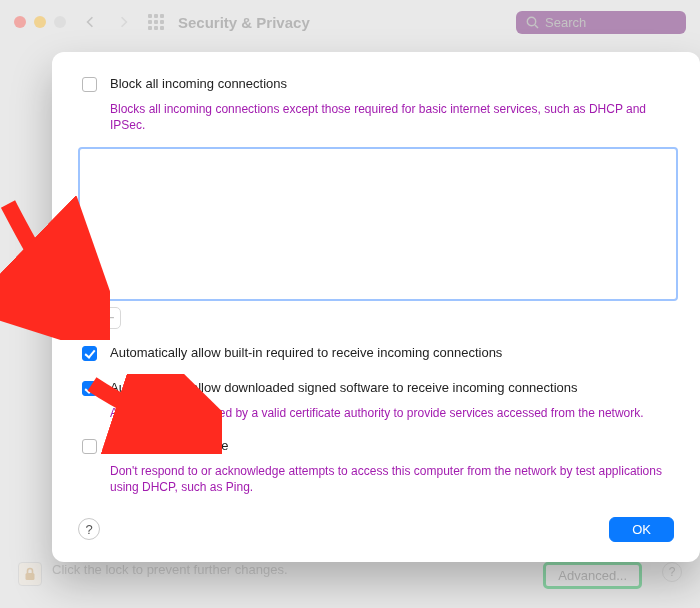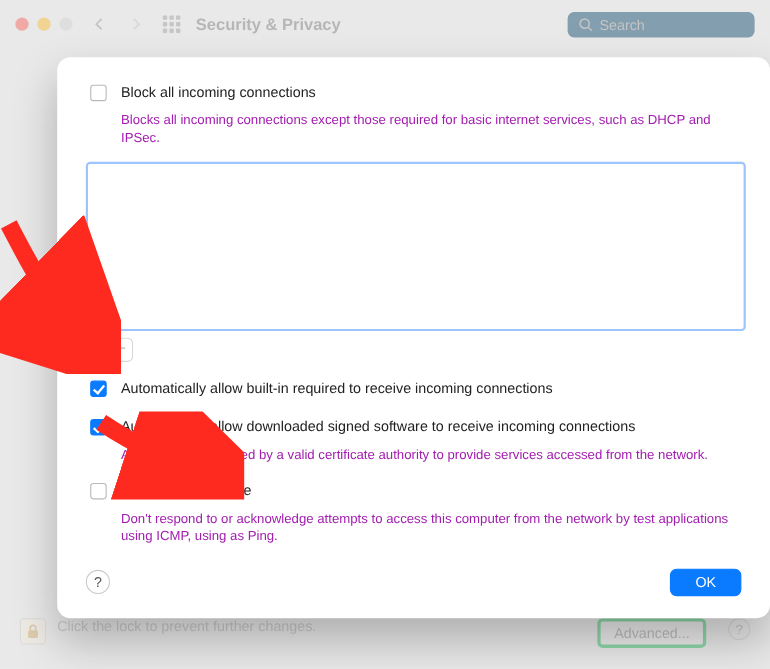--- a/index.html
+++ b/index.html
@@ -8,21 +8,21 @@
   .traffic{display:flex;gap:8px;}
   .tl{width:12px;height:12px;border-radius:50%;}
   .tl.red{background:#ff5f57;}
   .tl.yel{background:#febc2e;}
   .tl.gry{background:#d6d6d6;}
   .navbtn{width:20px;height:20px;border:none;background:none;color:#9b9b9b;display:flex;align-items:center;justify-content:center;font-size:18px;}
   .grid-ic{width:16px;height:16px;display:grid;grid-template-columns:repeat(3,4px);grid-template-rows:repeat(3,4px);gap:2px;}
   .grid-ic span{background:#9f9f9f;border-radius:1px;}
   .wtitle{font-weight:600;font-size:15px;color:#7d7d7d;}
   .spacer{flex:1}
-  .search{display:flex;align-items:center;gap:6px;background:#0c4a6e;border-radius:6px;padding:4px 10px;width:150px;color:#9c9c9c;}
+  .search{display:flex;align-items:center;gap:6px;background:#701a75;border-radius:6px;padding:4px 10px;width:150px;color:#9c9c9c;}
   .footer{position:absolute;left:0;right:0;bottom:0;height:46px;display:flex;align-items:flex-start;padding:0 18px;color:#a6a6a6;gap:10px;}
   .lock-ic{width:22px;height:22px;border:1px solid #cfcfcf;border-radius:4px;display:flex;align-items:center;justify-content:center;background:#f5ede0;}
   .adv-btn{margin-left:auto;border:3px solid #22c55e;background:#f3f3f3;color:#8b8b8b;border-radius:5px;padding:3px 12px;font-size:13px;}
   .q-ic{width:18px;height:18px;border-radius:50%;border:1px solid #c9c9c9;color:#9d9d9d;display:flex;align-items:center;justify-content:center;margin-left:10px;font-size:12px;}
   
   .dim{position:absolute;inset:0;background:rgba(230,230,230,.55);pointer-events:none;}
   
   .sheet{position:absolute;left:52px;top:52px;width:596px;border-radius:12px;background:#fff;box-shadow:0 20px 40px rgba(0,0,0,.25);padding:24px 26px 20px;}
   .row{display:flex;align-items:flex-start;gap:10px;}
   .cb{appearance:none;width:15px;height:15px;border:1px solid #b9b9b9;border-radius:3px;background:#fff;margin-top:1px;flex:none;position:relative;}
@@ -125,21 +125,21 @@
     <div>
       <div class="opt-title">Automatically allow downloaded signed software to receive incoming connections</div>
       <div class="opt-desc">Allows software signed by a valid certificate authority to provide services accessed from the network.</div>
     </div>
   </div>
 
   <div class="section row">
     <input type="checkbox" class="cb" style="">
     <div>
       <div class="opt-title">Enable stealth mode</div>
-      <div class="opt-desc">Don't respond to or acknowledge attempts to access this computer from the network by test applications using ICMP, using as Ping.</div>
+      <div class="opt-desc">Don't respond to or acknowledge attempts to access this computer from the network by test applications using DHCP, such as Ping.</div>
     </div>
   </div>
 
   <div class="btnrow">
     <div class="help">?</div>
     <div class="spacer"></div>
     <div style="width:10px"></div>
     <button class="btn primary">OK</button>
   </div>
 </div>

